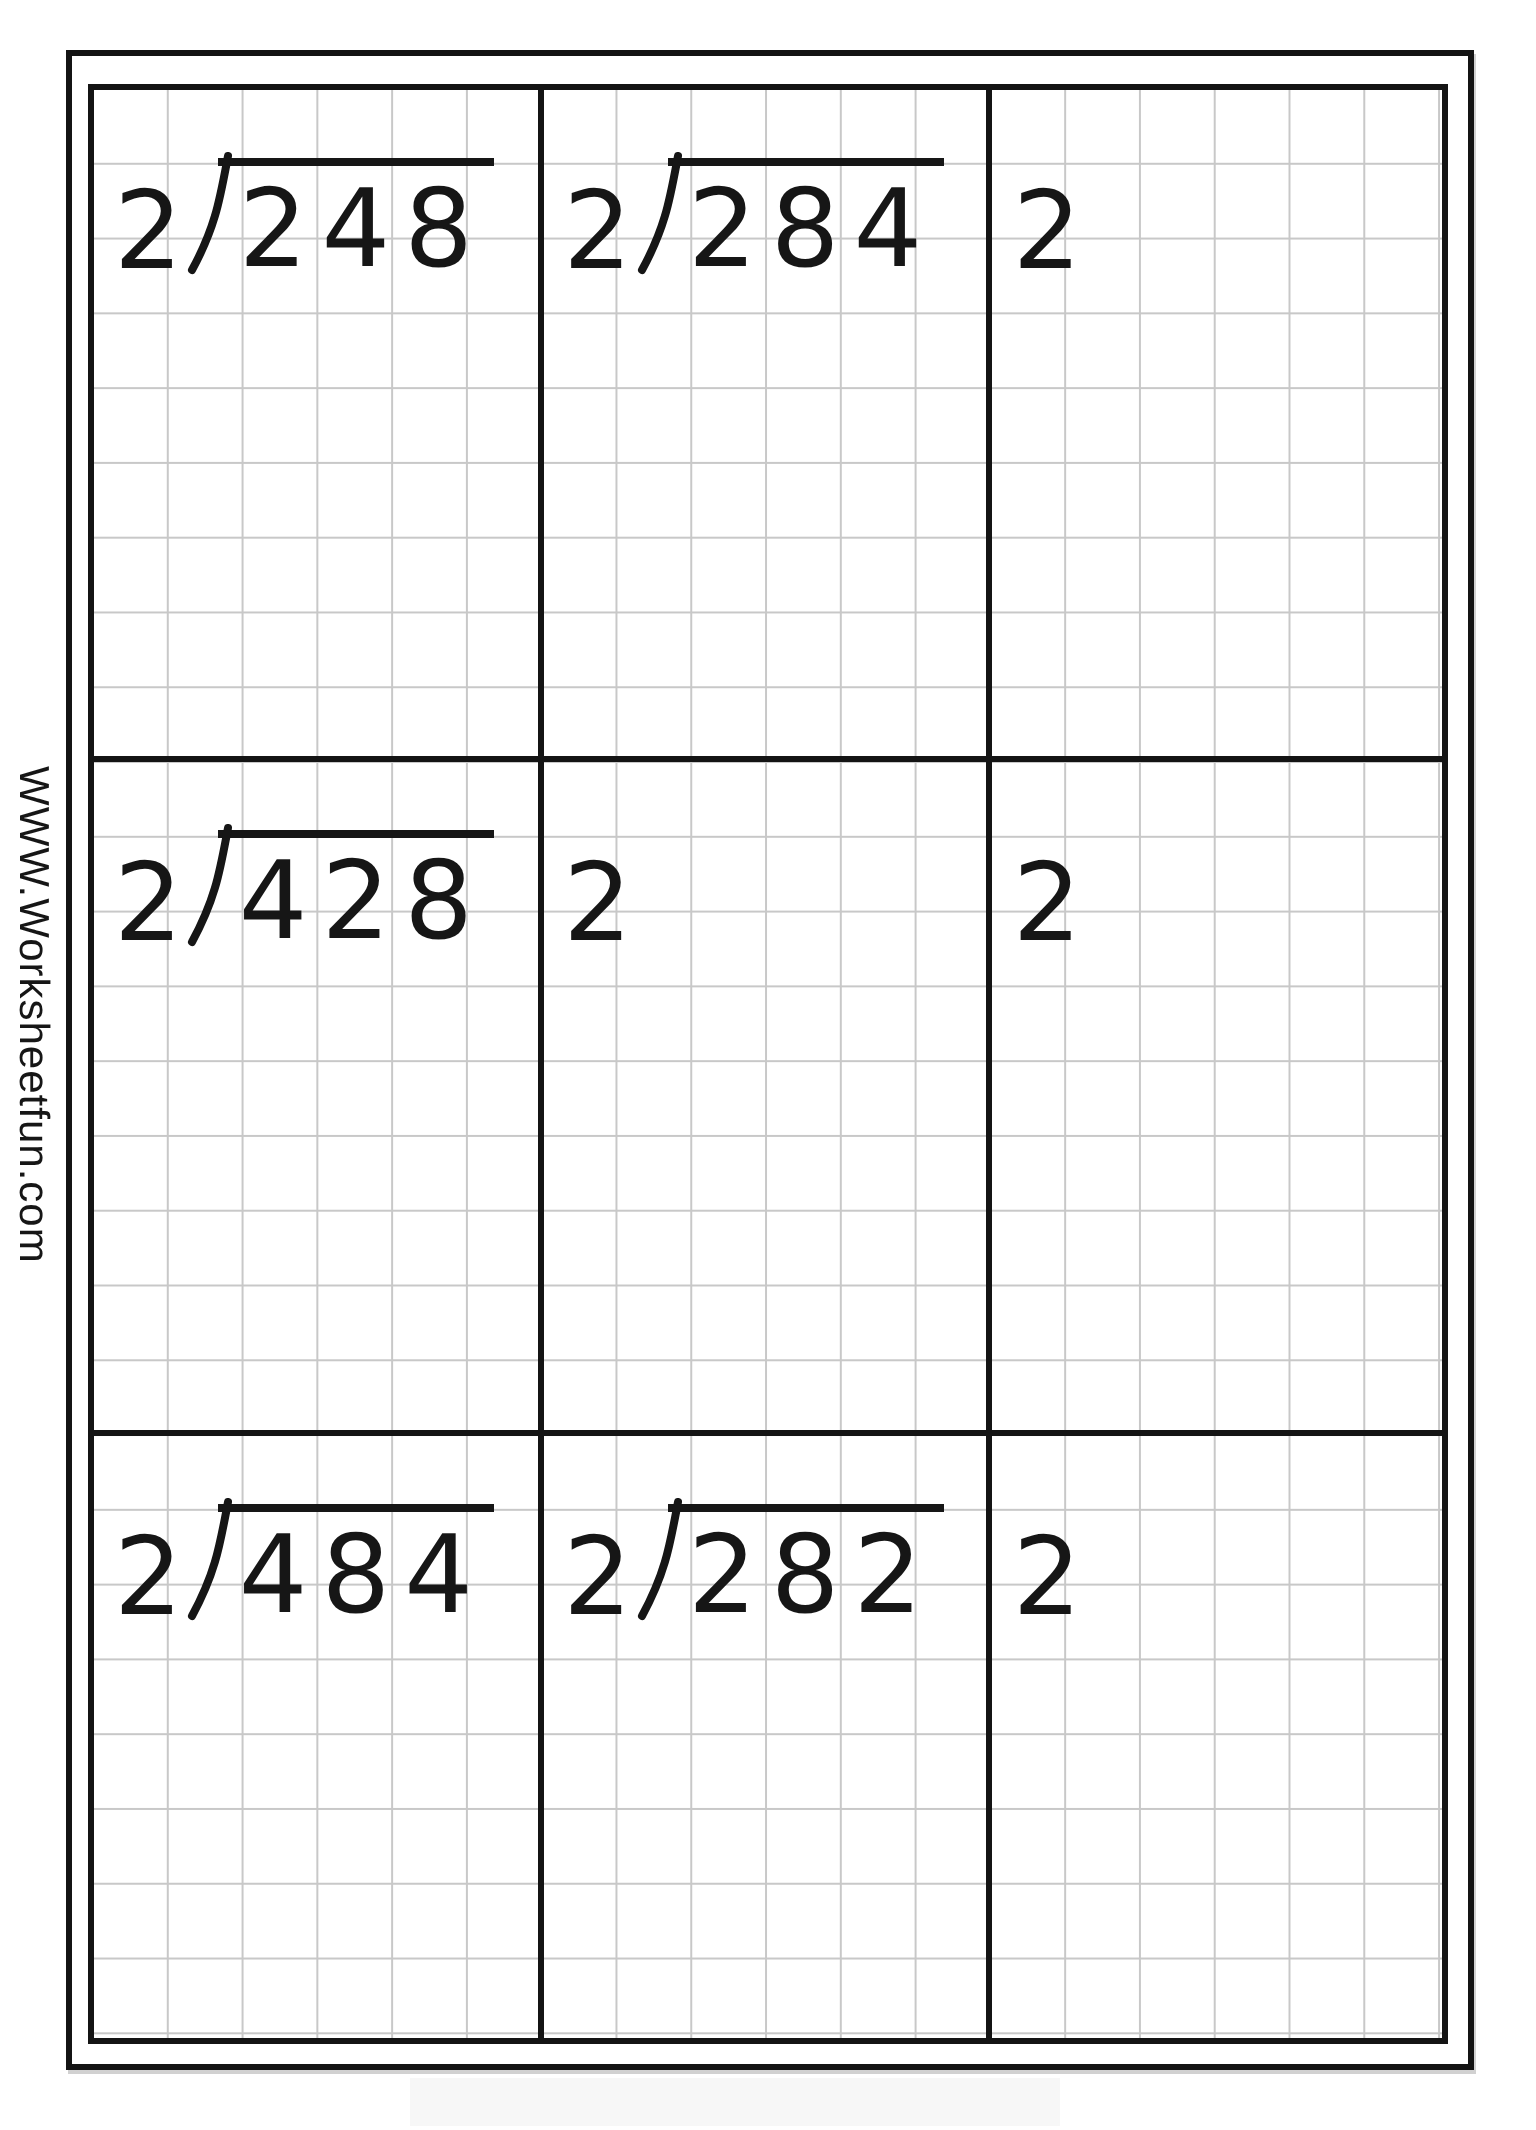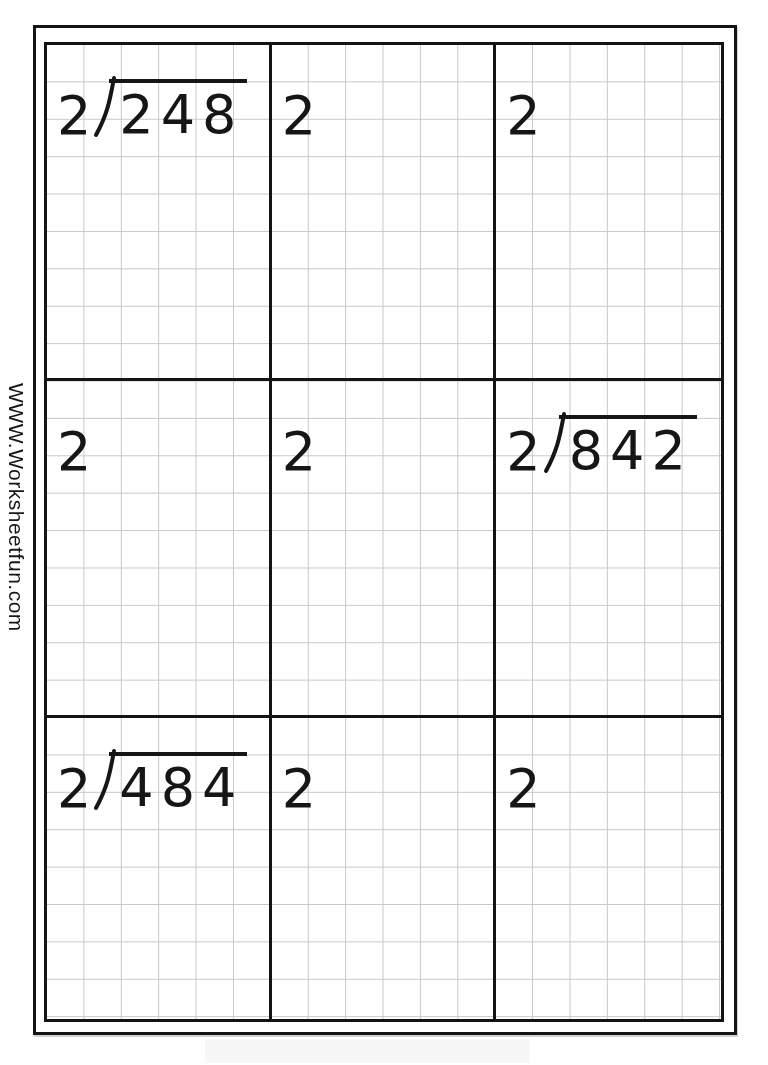--- a/index.html
+++ b/index.html
@@ -129,68 +129,80 @@
               <path d="M21 1 C 17 22, 15 36, 3 58" fill="none" stroke="#161616" stroke-width="4" stroke-linecap="round"></path>
             </svg>
             <span class="dividend">248</span>
           </span>
         </div>
       </div>
 
       <div class="cell b-right b-bottom">
         <div class="problem">
           <span class="divisor">2</span>
+          <span class="dividend-wrap">
+            <svg class="bracket" viewBox="0 0 24 62">
+              <path d="M21 1 C 17 22, 15 36, 3 58" fill="none" stroke="#161616" stroke-width="4" stroke-linecap="round"></path>
+            </svg>
+            <span class="dividend">284</span>
+          </span>
         </div>
       </div>
 
       <div class="cell b-bottom">
         <div class="problem">
           <span class="divisor">2</span>
         </div>
       </div>
 
       <div class="cell b-right b-bottom">
         <div class="problem">
           <span class="divisor">2</span>
+          <span class="dividend-wrap">
+            <svg class="bracket" viewBox="0 0 24 62">
+              <path d="M21 1 C 17 22, 15 36, 3 58" fill="none" stroke="#161616" stroke-width="4" stroke-linecap="round"></path>
+            </svg>
+            <span class="dividend">428</span>
+          </span>
         </div>
       </div>
 
       <div class="cell b-right b-bottom">
         <div class="problem">
           <span class="divisor">2</span>
         </div>
       </div>
 
       <div class="cell b-bottom">
         <div class="problem">
           <span class="divisor">2</span>
-          <span class="dividend-wrap">
-            <svg class="bracket" viewBox="0 0 24 62">
-              <path d="M21 1 C 17 22, 15 36, 3 58" fill="none" stroke="#161616" stroke-width="4" stroke-linecap="round"></path>
-            </svg>
-            <span class="dividend">842</span>
-          </span>
         </div>
       </div>
 
       <div class="cell b-right">
         <div class="problem">
           <span class="divisor">2</span>
           <span class="dividend-wrap">
             <svg class="bracket" viewBox="0 0 24 62">
               <path d="M21 1 C 17 22, 15 36, 3 58" fill="none" stroke="#161616" stroke-width="4" stroke-linecap="round"></path>
             </svg>
             <span class="dividend">484</span>
           </span>
         </div>
       </div>
 
       <div class="cell b-right">
         <div class="problem">
           <span class="divisor">2</span>
+          <span class="dividend-wrap">
+            <svg class="bracket" viewBox="0 0 24 62">
+              <path d="M21 1 C 17 22, 15 36, 3 58" fill="none" stroke="#161616" stroke-width="4" stroke-linecap="round"></path>
+            </svg>
+            <span class="dividend">282</span>
+          </span>
         </div>
       </div>
 
       <div class="cell">
         <div class="problem">
           <span class="divisor">2</span>
         </div>
       </div>
 
     </div>

